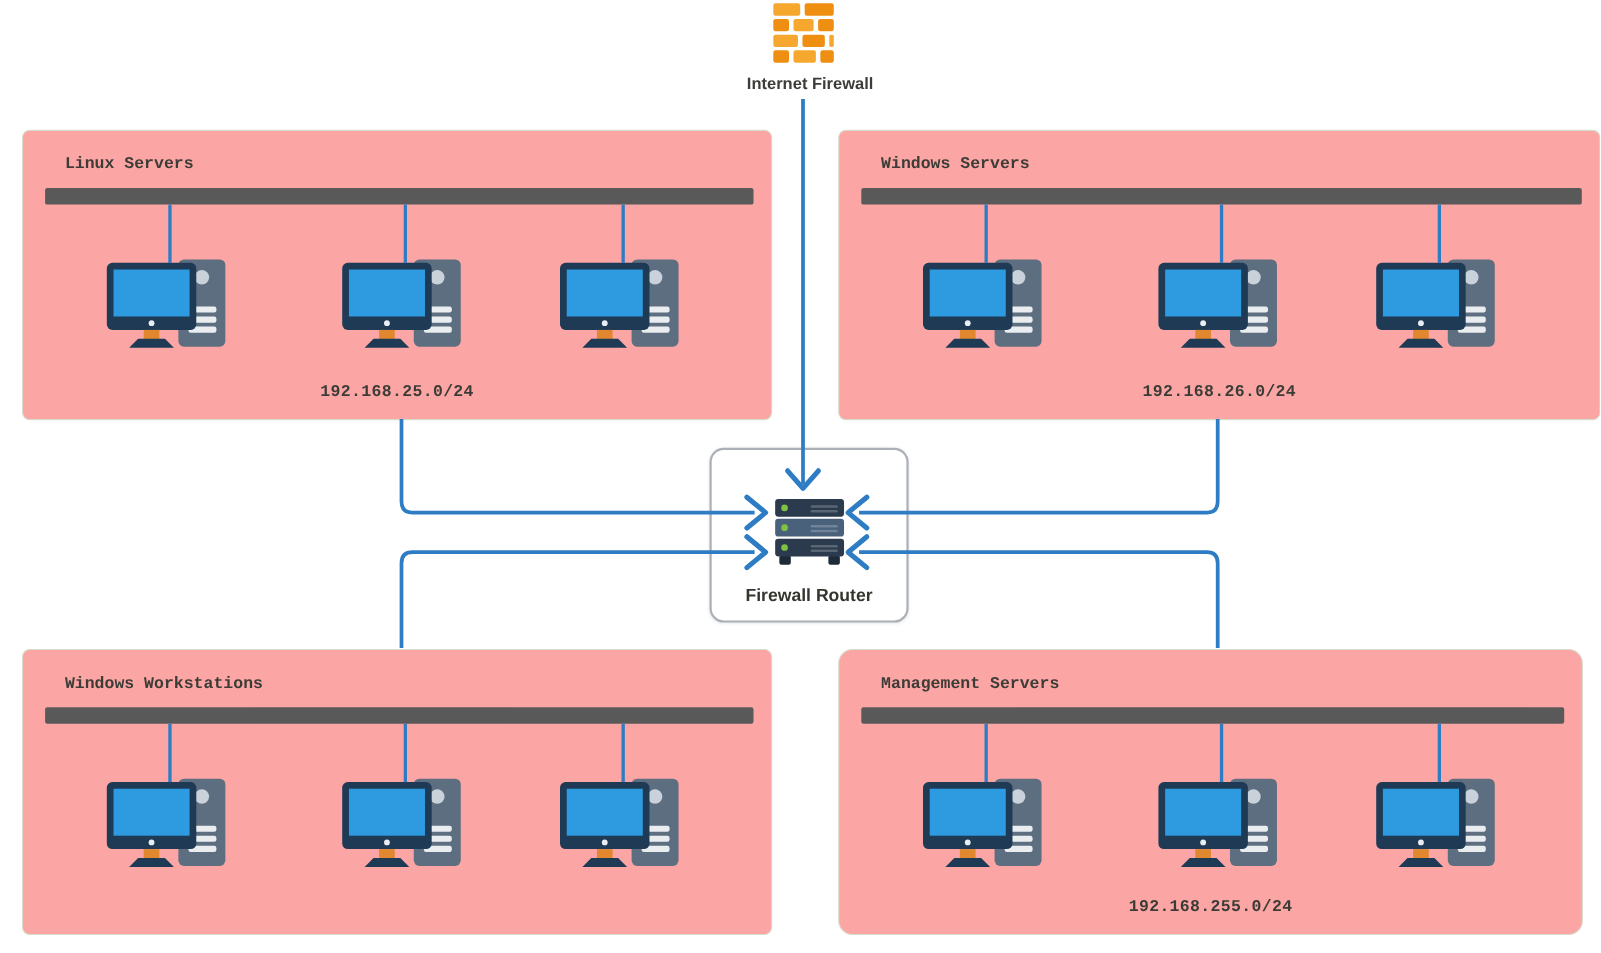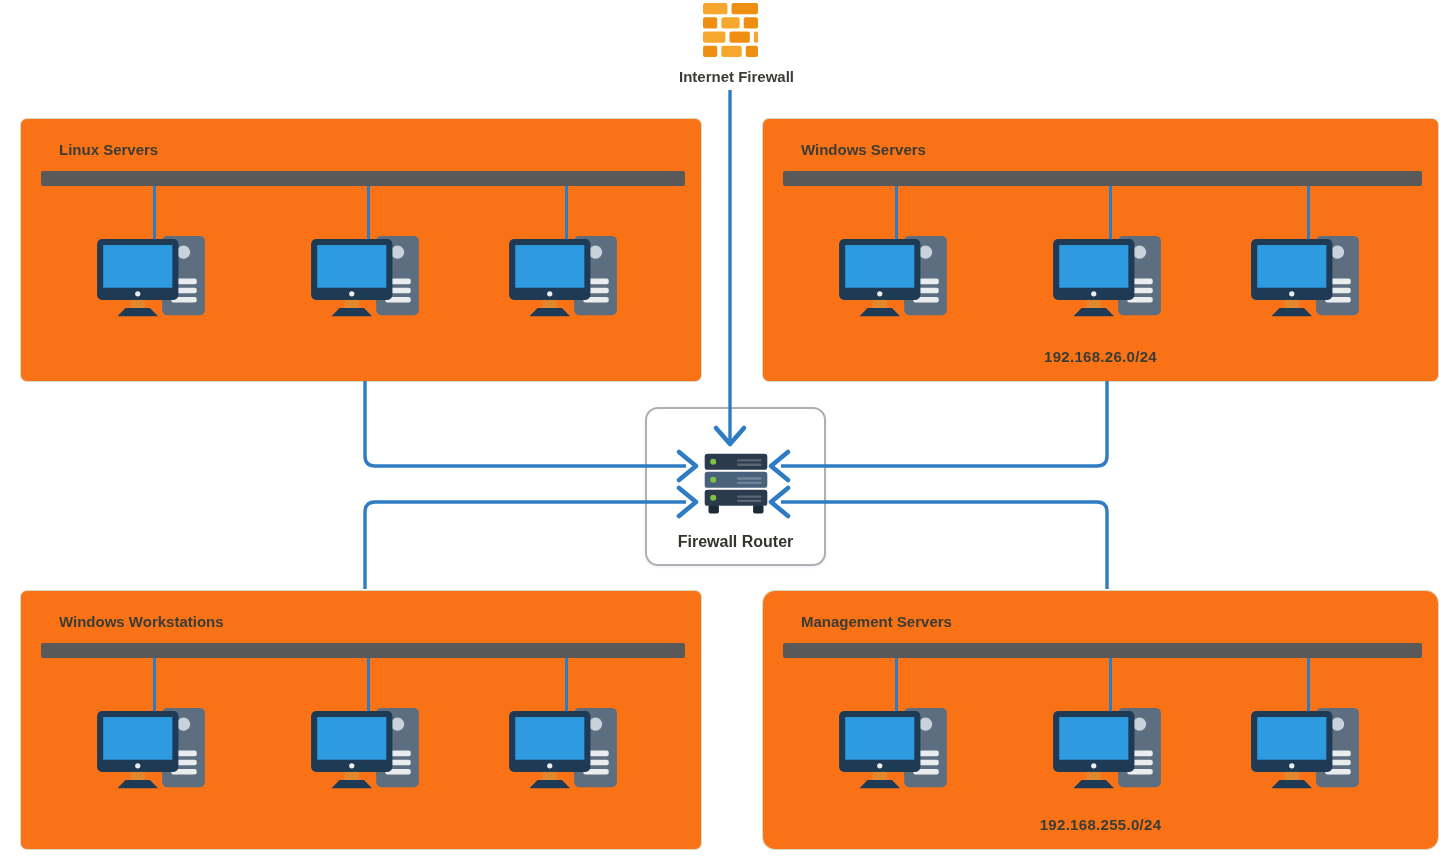--- a/index.html
+++ b/index.html
@@ -19,24 +19,24 @@
   .router-box{
     position:absolute;left:645px;top:407px;width:177px;height:155px;z-index:5;
     background:#ffffff;border:2px solid #aab0b6;border-radius:13px;
     box-shadow:0 1px 3px rgba(0,0,0,0.08);
     display:flex;flex-direction:column;align-items:center;justify-content:flex-end;
   }
   .router-box svg{position:absolute;top:42px;left:50%;margin-left:-37px;}
   .router-label{margin-bottom:13px;font-size:16px;font-weight:bold;color:#35352f;}
   
   .zone{
-    position:absolute;background:#f97316;border:1px solid #d6dcc9;border-radius:7px;z-index:2;
+    position:absolute;background:#fca5a5;border:1px solid #d6dcc9;border-radius:7px;z-index:2;font-family:Liberation Mono, monospace;
   }
   .zone-a{left:20px;top:118px;width:680px;height:262px;}
-  .zone-b{left:762px;top:118px;width:675px;height:262px;}
+  .zone-b{left:762px;top:118px;width:675px;height:262px;padding-left:16px;}
   .zone-c{left:20px;top:590px;width:680px;height:258px;}
   .zone-d{left:762px;top:590px;width:675px;height:258px;border-radius:13px;}
   .zone-title{position:absolute;left:38px;top:22px;font-size:15px;font-weight:bold;color:#3c3c36;}
   .bus{position:absolute;left:20px;right:16px;top:52px;height:15px;background:#595959;border-radius:2px;}
   .computer{position:absolute;top:106px;width:122px;height:98px;}
   .computer .stub{position:absolute;left:calc(50% + 1px);top:-39px;width:3px;height:53px;background:#2e7cc4;}
   .c1{left:70px;} .c2{left:284px;} .c3{left:482px;}
   .subnet{position:absolute;left:0;right:0;bottom:16px;text-align:center;font-size:15px;font-weight:bold;color:#3c3c36;letter-spacing:.3px;}
 </style>
 </head>
@@ -141,20 +141,21 @@
             <rect x="79" y="52" width="25" height="5.5" rx="2"></rect>
             <rect x="79" y="61" width="25" height="5.5" rx="2"></rect>
             <rect x="79" y="70" width="25" height="5.5" rx="2"></rect>
           </g>
           <rect x="6" y="13" width="80" height="60" rx="5" fill="#1e3a55"></rect>
           <rect x="12" y="19" width="68" height="42" fill="#2e9be0"></rect>
           <circle cx="46" cy="67" r="2.6" fill="#e8eef2"></circle>
           <rect x="39" y="73" width="14" height="9" fill="#e0872f"></rect>
           <path d="M26,89 h40 l-8,-8 h-24 z" fill="#1e3a55"></path>
         </svg></div>
+    <div class="subnet">192.168.25.0/24</div>
   </div>
 
   <div class="zone zone-b">
     <div class="zone-title">Windows Servers</div>
     <div class="bus"></div>
     <div class="computer c1"><div class="stub"></div><svg width="122" height="98" viewBox="0 0 120 95">
           <rect x="70" y="10" width="42" height="78" rx="5" fill="#5d6e80"></rect>
           <circle cx="91" cy="26" r="6.5" fill="#c9d2da"></circle>
           <g fill="#e9edf0">
             <rect x="79" y="52" width="25" height="5.5" rx="2"></rect>

